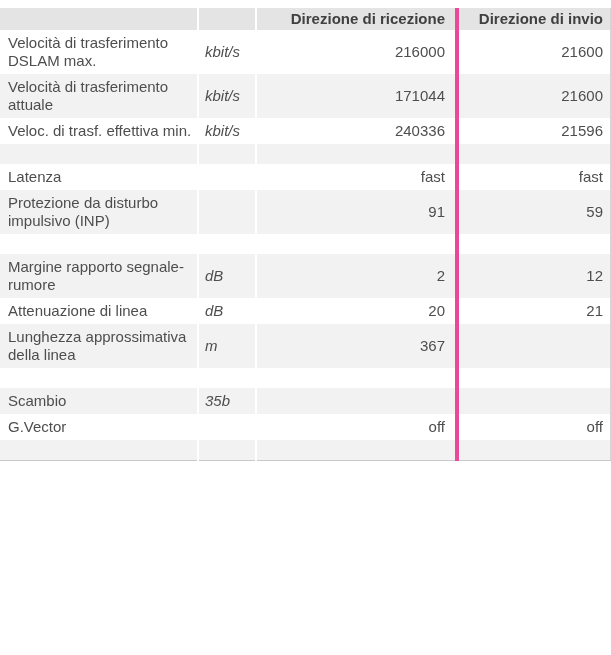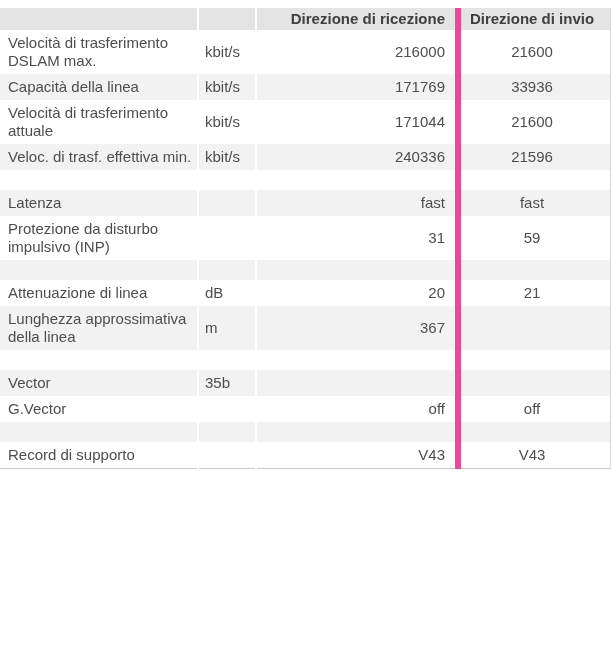--- a/index.html
+++ b/index.html
@@ -41,31 +41,32 @@
   }
   .cell.label {
     width: 189px;
     padding-left: 8px;
     margin-top: 24px;
   }
   .cell.unit {
     width: 50px;
     padding-left: 6px;
     border-left: 2px solid #ffffff;
+    font-style: italic;
   }
   .cell.rx {
     width: 188px;
     text-align: right;
     padding-right: 10px;
     border-left: 2px solid #ffffff;
   }
   .cell.tx {
-    text-align: center;
+    text-align: right;
     padding-right: 7px;
-    border-left: 6px solid #ec4899;
+    border-left: 4px solid #ec4899;
     margin-top: 35px;
   }
   .row.header .cell {
     font-weight: bold;
     color: #404040;
     line-height: 16px;
     padding-top: 3px;
     padding-bottom: 3px;
   }
   .row.spacer .cell {
@@ -87,26 +88,20 @@
       <div class="cell tx">Direzione di invio</div>
     </div>
 
   <div class="row">
     <div class="cell label">Velocità di trasferimento DSLAM max.</div>
     <div class="cell unit">kbit/s</div>
     <div class="cell rx">216000</div>
     <div class="cell tx">21600</div>
   </div>
       <div class="row">
-    <div class="cell label">Capacità della linea</div>
-    <div class="cell unit">kbit/s</div>
-    <div class="cell rx">171769</div>
-    <div class="cell tx">33936</div>
-  </div>
-      <div class="row">
     <div class="cell label">Velocità di trasferimento attuale</div>
     <div class="cell unit">kbit/s</div>
     <div class="cell rx">171044</div>
     <div class="cell tx">21600</div>
   </div>
       <div class="row">
     <div class="cell label">Veloc. di trasf. effettiva min.</div>
     <div class="cell unit">kbit/s</div>
     <div class="cell rx">240336</div>
     <div class="cell tx">21596</div>
@@ -119,65 +114,65 @@
   </div>
       <div class="row">
     <div class="cell label">Latenza</div>
     <div class="cell unit"></div>
     <div class="cell rx">fast</div>
     <div class="cell tx">fast</div>
   </div>
       <div class="row">
     <div class="cell label">Protezione da disturbo impulsivo (INP)</div>
     <div class="cell unit"></div>
-    <div class="cell rx">31</div>
+    <div class="cell rx">91</div>
     <div class="cell tx">59</div>
   </div>
       <div class="row spacer">
     <div class="cell label"></div>
     <div class="cell unit"></div>
     <div class="cell rx"></div>
     <div class="cell tx"></div>
+  </div>
+      <div class="row">
+    <div class="cell label">Margine rapporto segnale-rumore</div>
+    <div class="cell unit">dB</div>
+    <div class="cell rx">2</div>
+    <div class="cell tx">12</div>
   </div>
       <div class="row">
     <div class="cell label">Attenuazione di linea</div>
     <div class="cell unit">dB</div>
     <div class="cell rx">20</div>
     <div class="cell tx">21</div>
   </div>
       <div class="row">
     <div class="cell label">Lunghezza approssimativa della linea</div>
     <div class="cell unit">m</div>
     <div class="cell rx">367</div>
     <div class="cell tx"></div>
   </div>
       <div class="row spacer">
     <div class="cell label"></div>
     <div class="cell unit"></div>
     <div class="cell rx"></div>
     <div class="cell tx"></div>
   </div>
       <div class="row">
-    <div class="cell label">Vector</div>
+    <div class="cell label">Scambio</div>
     <div class="cell unit">35b</div>
     <div class="cell rx"></div>
     <div class="cell tx"></div>
   </div>
       <div class="row">
     <div class="cell label">G.Vector</div>
     <div class="cell unit"></div>
     <div class="cell rx">off</div>
     <div class="cell tx">off</div>
   </div>
       <div class="row spacer">
     <div class="cell label"></div>
     <div class="cell unit"></div>
     <div class="cell rx"></div>
     <div class="cell tx"></div>
   </div>
-      <div class="row">
-    <div class="cell label">Record di supporto</div>
-    <div class="cell unit"></div>
-    <div class="cell rx">V43</div>
-    <div class="cell tx">V43</div>
-  </div>
     </div>
 </div>
 
 </body></html>

